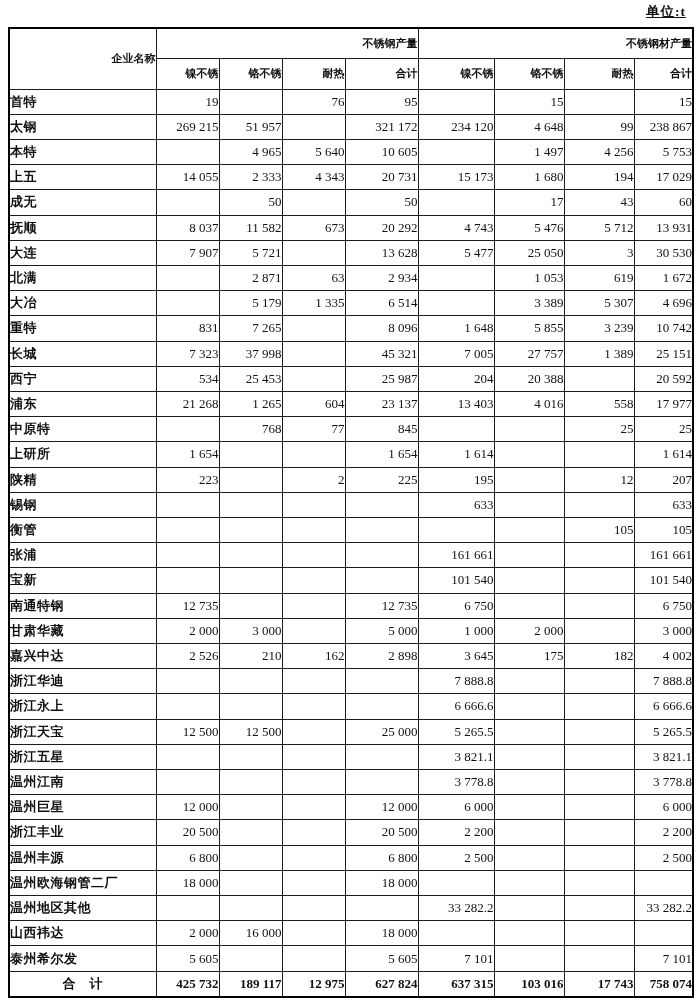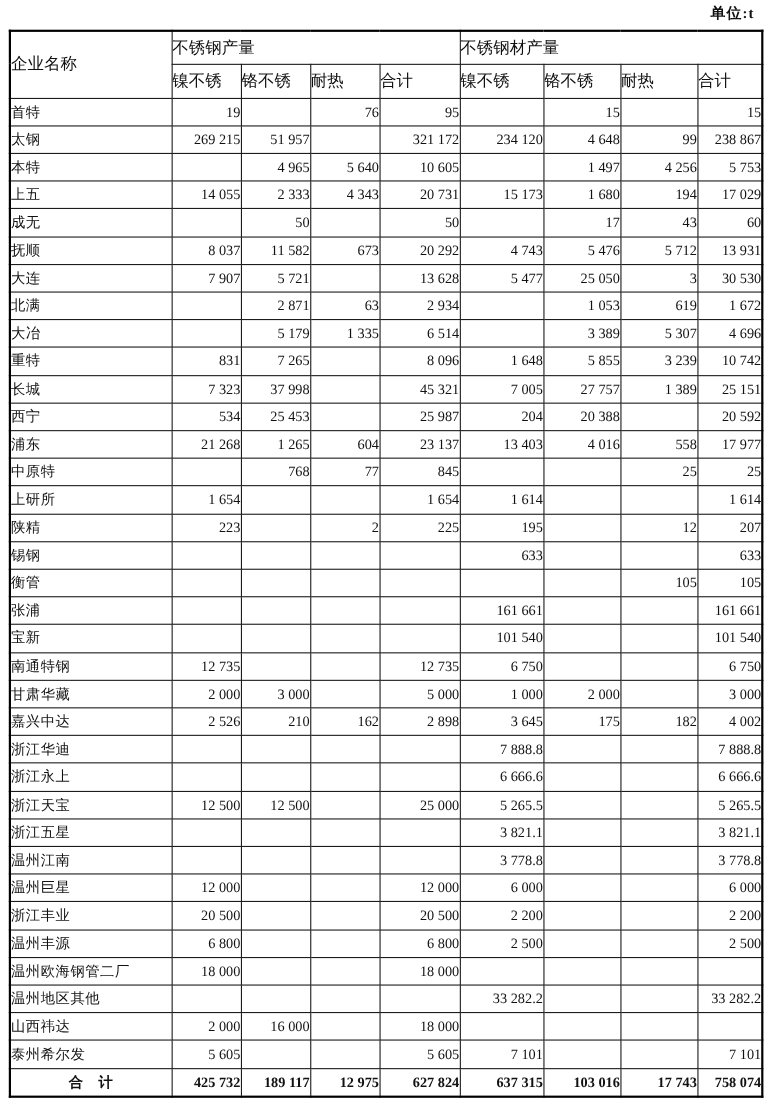--- a/index.html
+++ b/index.html
@@ -10,48 +10,49 @@
     font-family:"Liberation Serif","DejaVu Serif",serif;
     position:relative;
     overflow:hidden;
   }
   .unit-label{
     position:absolute;
     top:3px;right:14px;
     font-size:13.5px;
     font-weight:600;
     letter-spacing:1px;
+    text-decoration:underline;
   }
   table.prod{
     position:absolute;
     left:8px;top:27px;
     width:684px;height:971px;
     border-collapse:collapse;
     table-layout:fixed;
     border:2px solid #000000;
   }
   table.prod th, table.prod td{
     border:1px solid #1c1c1c;
     padding:0;
     overflow:hidden;
     white-space:nowrap;
   }
   thead th{
-    font-size:15px;
-    font-weight:400;
-    text-align:left;
+    font-size:11px;
+    font-weight:700;
+    text-align:right;
     vertical-align:middle;
   }
   thead tr.group-row{height:30px;}
   thead tr.sub-row{height:31px;}
   td{font-size:13px;vertical-align:middle;}
   td.name{
     text-align:left;
     padding-left:7px;
-    font-weight:400;
+    font-weight:700;
     letter-spacing:0.5px;
   }
   td.num{
     text-align:right;
     padding-right:5px;
   }
   tr.total-row td{font-weight:700;}
   tr.total-row td.name{
     text-align:center;
     padding-left:0;

